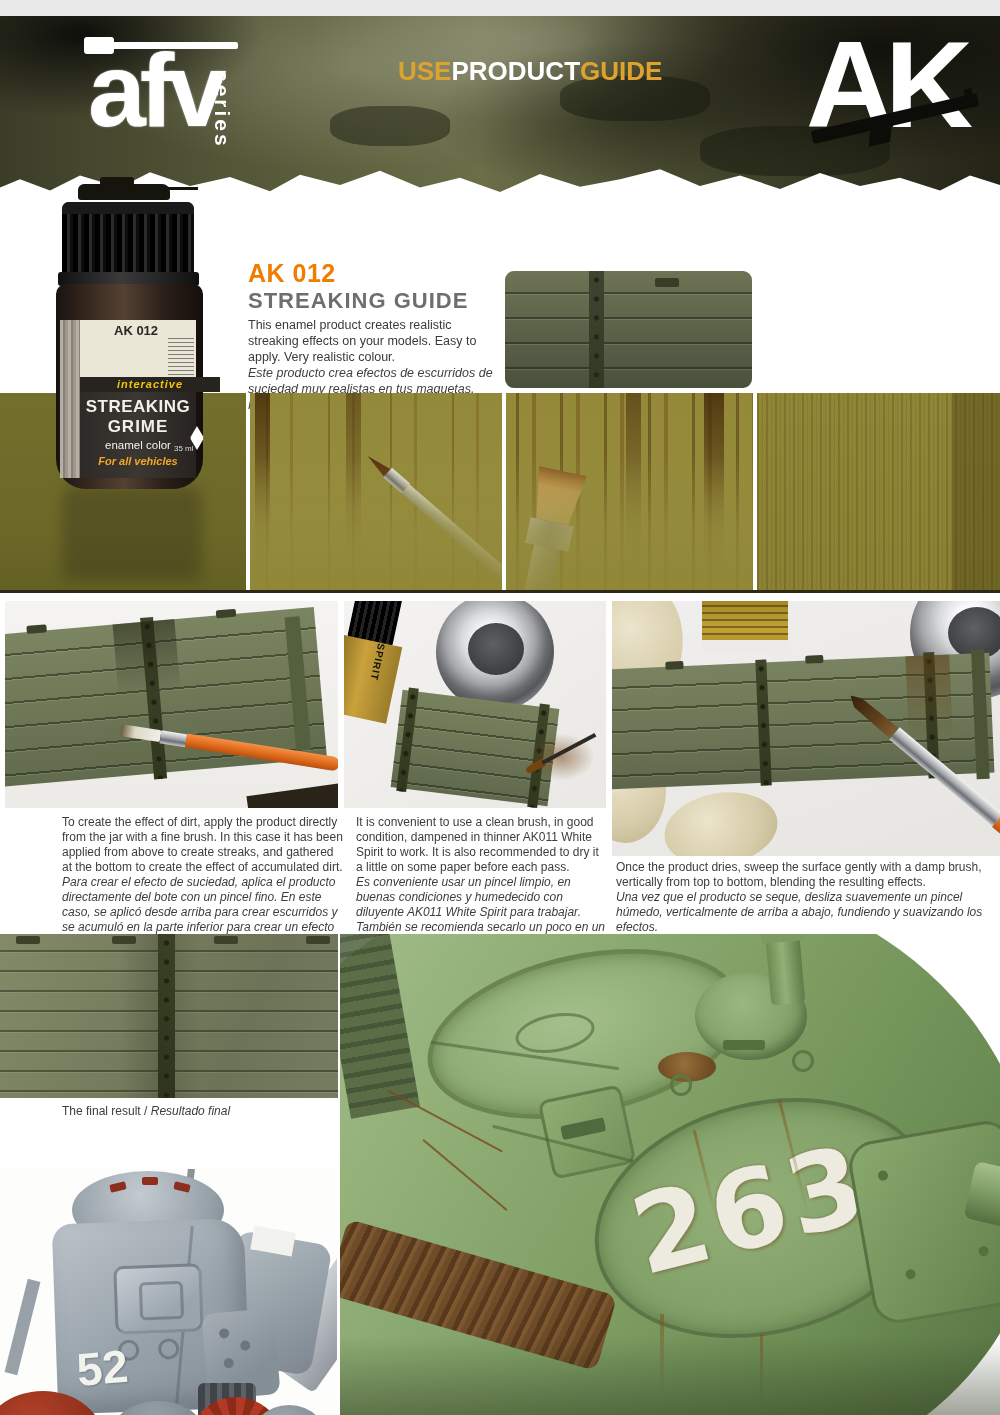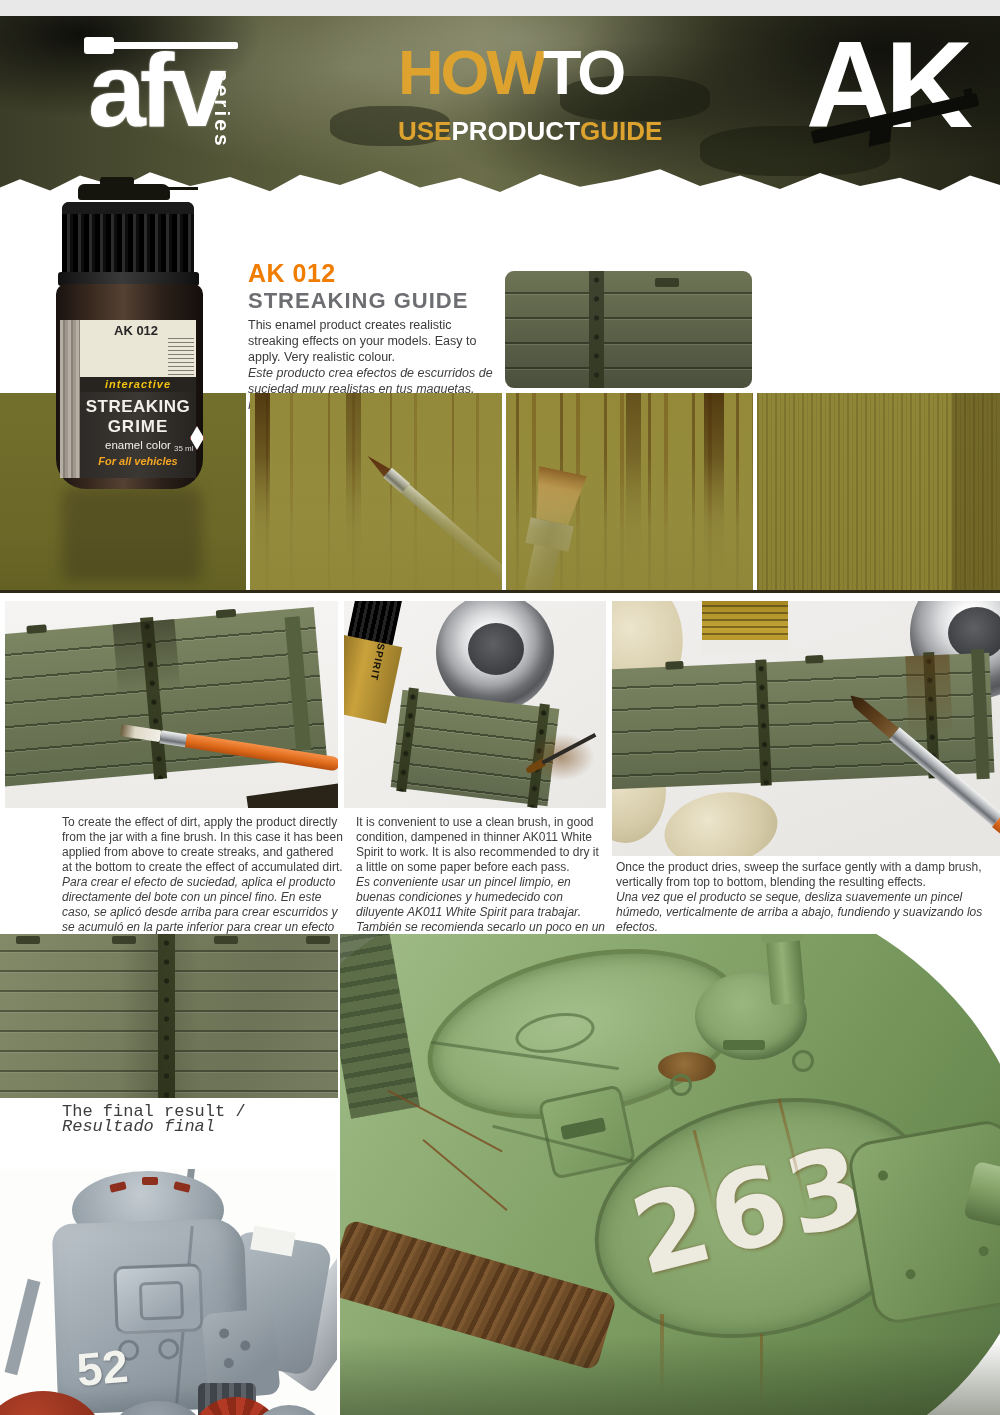--- a/index.html
+++ b/index.html
@@ -63,21 +63,21 @@
     background:linear-gradient(90deg,#191210,#37281e 22%,#544133 46%,#2c211a 72%,#140e0b);}
   .lbl-wrap{position:absolute;left:4px;top:36px;width:22px;height:158px;
     background:repeating-linear-gradient(90deg,#cfc8bd 0 3px,#9a9287 3px 5px,#b5ada1 5px 8px);opacity:.85;}
   .lbl-top{position:absolute;left:24px;top:36px;width:116px;height:57px;background:#ebe7d6;}
   .lbl-code{position:absolute;left:34px;top:3px;font-size:13px;font-weight:bold;color:#272727;}
   .ak-emblem{position:absolute;left:26px;top:20px;width:66px;height:36px;background:#f2c40f;
     clip-path:polygon(0 22%,100% 0,88% 100%,10% 92%);}
   .ak-emblem span{position:absolute;left:12px;top:2px;font-size:26px;font-weight:bold;font-style:italic;
     color:#171310;letter-spacing:-2px;}
   .ak-star{position:absolute;left:20px;top:34px;color:#fff;font-size:10px;}
-  .lbl-band{position:absolute;left:24px;top:93px;width:116px;height:15px;background:#27231f;
+  .lbl-band{position:absolute;left:24px;top:93px;width:140px;height:15px;background:#27231f;
     color:#f2c40f;font-style:italic;font-size:11px;font-weight:bold;text-align:center;letter-spacing:1px;line-height:15px;}
   .lbl-dark{position:absolute;left:24px;top:108px;width:116px;height:86px;background:linear-gradient(90deg,#2e2a27,#3b3733 50%,#262320);
     color:#f2f0ea;text-align:center;}
   .lbl-n1{margin-top:5px;font-size:17px;font-weight:bold;letter-spacing:.5px;}
   .lbl-n2{font-size:17px;font-weight:bold;letter-spacing:1px;}
   .lbl-n3{font-size:11.5px;margin-top:2px;}
   .lbl-n4{margin-top:4px;font-size:11px;font-weight:bold;font-style:italic;color:#f5a623;}
   .lbl-vol{position:absolute;left:118px;top:160px;font-size:8px;color:#ddd;}
   .lbl-seal{position:absolute;left:134px;top:142px;width:12px;height:22px;background:#fff;
     clip-path:polygon(50% 0,100% 50%,50% 100%,0 50%);border:1px solid #b22;}
@@ -269,21 +269,20 @@
     <div class="hdr-blob" style="left:560px;top:60px;width:150px;height:45px;"></div>
     <div class="hdr-blob" style="left:700px;top:110px;width:190px;height:50px;"></div>
 
     <div class="abs afv">
       <div class="afv-gun"></div>
       <div class="afv-main">afv</div>
       <div class="afv-sub">series</div>
     </div>
 
     <div class="abs howto">
-      <div class="howto-l1"><span class="c-gold">HOW</span><span class="c-white">TO</span></div>
       <div class="howto-l2"><span class="c-gold">USE</span><span class="c-white">PRODUCT</span><span class="c-gold">GUIDE</span></div>
     </div>
 
     <div class="abs aklogo">
       <div class="ak-txt">AK</div>
       <div class="ak-rifle"></div>
     </div>
 
     <div class="grunge"></div>
     <div class="tank-sil"></div>
@@ -424,21 +423,21 @@
 
   <div class="ph final-photo">
     <div class="hinge" style="left:158px;top:0;width:17px;height:164px;"></div>
     <div class="nub" style="left:16px;top:2px;width:24px;"></div>
     <div class="nub" style="left:112px;top:2px;width:24px;"></div>
     <div class="nub" style="left:214px;top:2px;width:24px;"></div>
     <div class="nub" style="left:306px;top:2px;width:24px;"></div>
     <div style="position:absolute;left:120px;top:0;width:80px;height:164px;background:linear-gradient(90deg,rgba(40,45,25,0),rgba(40,45,25,.25) 50%,rgba(40,45,25,0));"></div>
   </div>
 
-  <div class="caption" style="left:62px;top:1088px;width:280px;font-size:17px;font-family:Liberation Mono, monospace;">
+  <div class="caption" style="left:62px;top:1088px;width:280px;font-size:12px;">
     <span>The final result</span><span> / </span><span class="it">Resultado final</span>
   </div>
 
   <div class="ph robot-photo">
     <div class="rb-ant"></div>
     <div class="rb-dome">
       <div class="rb-vent" style="left:38px;top:12px;transform:rotate(-14deg);"></div>
       <div class="rb-vent" style="left:70px;top:6px;"></div>
       <div class="rb-vent" style="left:102px;top:12px;transform:rotate(14deg);"></div>
     </div>

